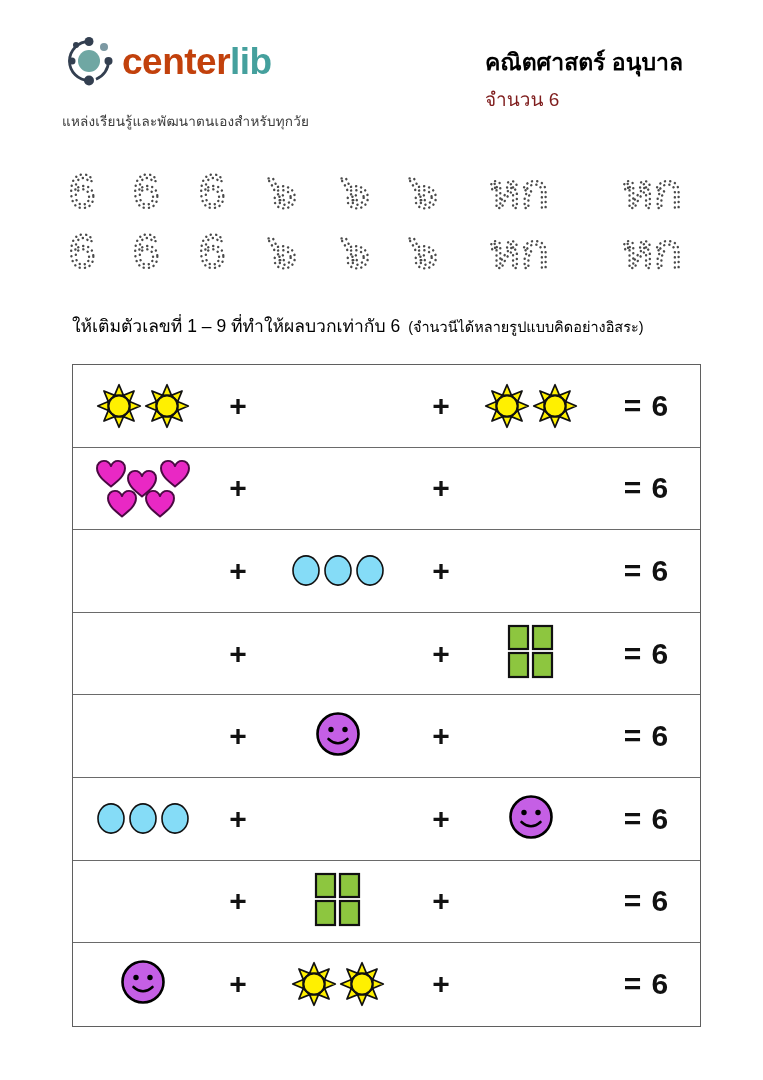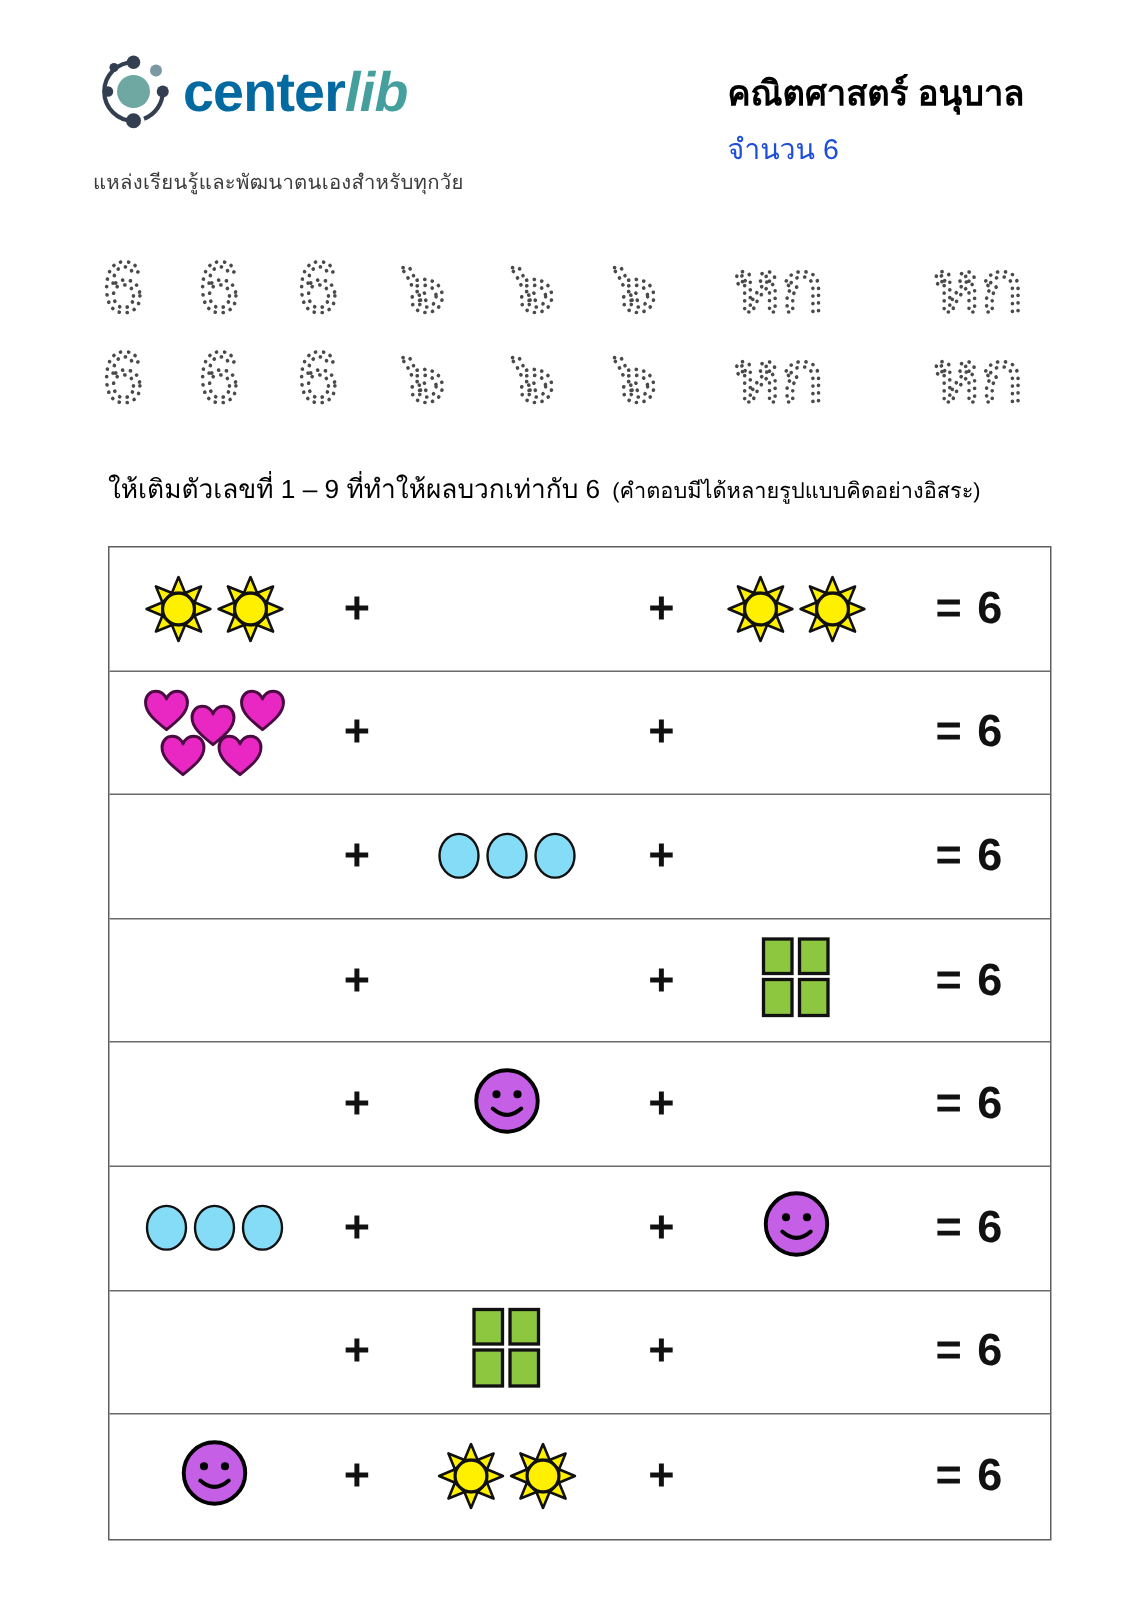--- a/index.html
+++ b/index.html
@@ -5,26 +5,26 @@
   html,body{margin:0;padding:0;background:#fff;}
   .page{
     position:relative;width:763px;height:1080px;background:#ffffff;
     font-family:"Liberation Sans", sans-serif;color:#111;overflow:hidden;
   }
   
   .header{display:flex;justify-content:space-between;align-items:flex-start;padding:34px 80px 0 62px;}
   .logo-block{display:flex;flex-direction:column;}
   .logo-row{display:flex;align-items:center;gap:6px;}
   .brand{font-size:37px;font-weight:700;letter-spacing:-0.5px;line-height:1;}
-  .brand-center{color:#0369a1;}
-  .brand-lib{color:#45A09D;font-style:italic;}
+  .brand-center{color:#c2410c;}
+  .brand-lib{color:#45A09D;}
   .tagline{margin-top:22px;font-size:13.5px;color:#3b3b3b;letter-spacing:0.2px;}
   .title-block{text-align:left;padding-top:10px;}
   .title{font-size:23px;font-weight:700;color:#000;}
-  .subtitle{font-size:19px;margin-top:4px;color:#1d4ed8;}
+  .subtitle{font-size:19px;margin-top:4px;color:#7f1d1d;}
   
   .tracing{margin-top:26px;}
   .trace-row{display:block;width:763px;height:60px;}
   .trace-row text{
     font-family:"Liberation Sans", sans-serif;font-size:48px;
     fill:none;stroke:#4a4a4a;stroke-width:2.4;
     stroke-dasharray:0.1 5;stroke-linecap:round;stroke-linejoin:round;
   }
   
   .instruction{margin:34px 40px 0 72px;font-size:17.5px;color:#000;}
@@ -92,21 +92,21 @@
       <text x="212" y="50" text-anchor="middle">6</text>
       <text x="282" y="50" text-anchor="middle">๖</text>
       <text x="355" y="50" text-anchor="middle">๖</text>
       <text x="423" y="50" text-anchor="middle">๖</text>
       <text x="519" y="50" text-anchor="middle">หก</text>
       <text x="652" y="50" text-anchor="middle">หก</text>
     </svg>
   </div>
 
   <div class="instruction">
-    <span>ให้เติมตัวเลขที่  1 – 9  ที่ทำให้ผลบวกเท่ากับ 6</span><span class="note">(คำตอบมีได้หลายรูปแบบคิดอย่างอิสระ)</span>
+    <span>ให้เติมตัวเลขที่  1 – 9  ที่ทำให้ผลบวกเท่ากับ 6</span><span class="note">(จำนวนีได้หลายรูปแบบคิดอย่างอิสระ)</span>
   </div>
 
   <div class="worksheet-table" id="wtable">
       <div class="wrow">
         <div class="cell">
           <div class="icon-flex">
             <svg width="46" height="46" viewBox="0 0 40 40">
     <g fill="#FFF000" stroke="#111111" stroke-width="1.5" stroke-linejoin="round">
                 <path d="M20 1.5 L16.1 10.8 L23.9 10.8 Z" transform="rotate(0 20 20)"></path>
                 <path d="M20 1.5 L16.1 10.8 L23.9 10.8 Z" transform="rotate(45 20 20)"></path>

